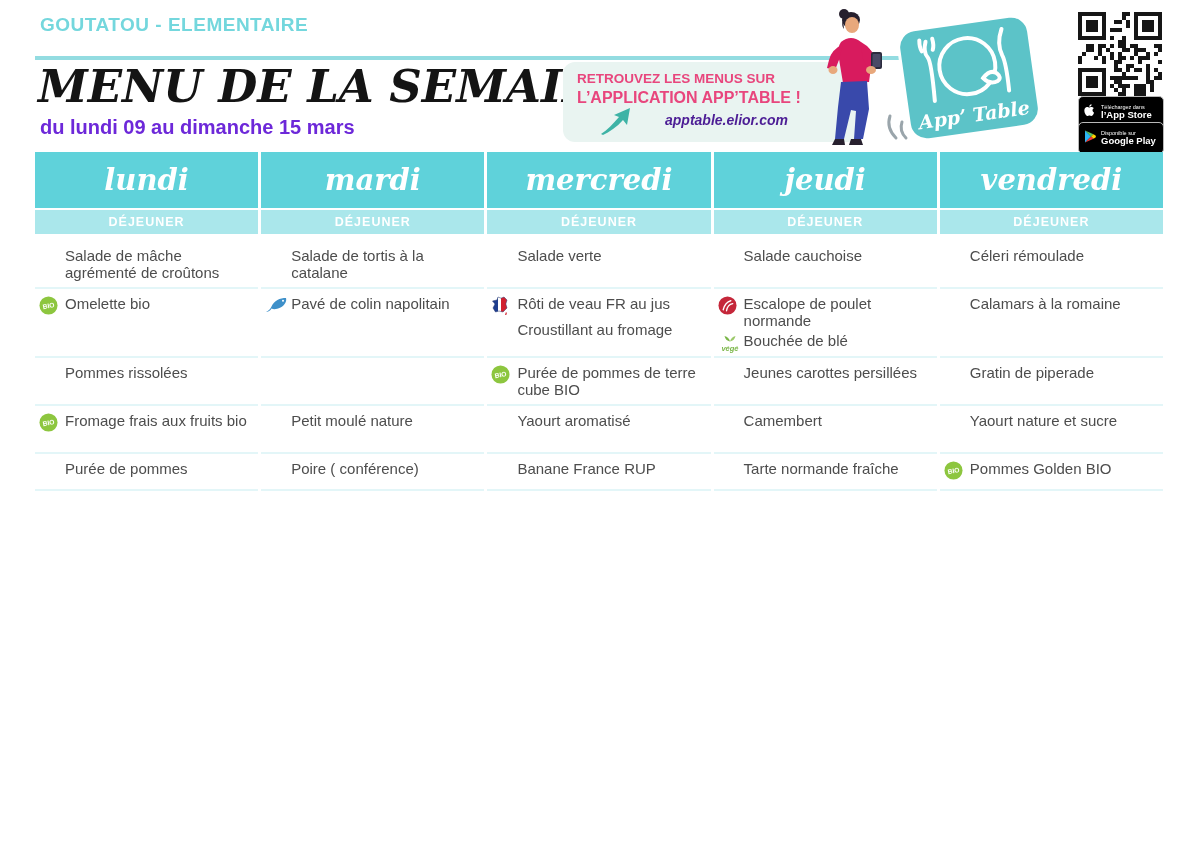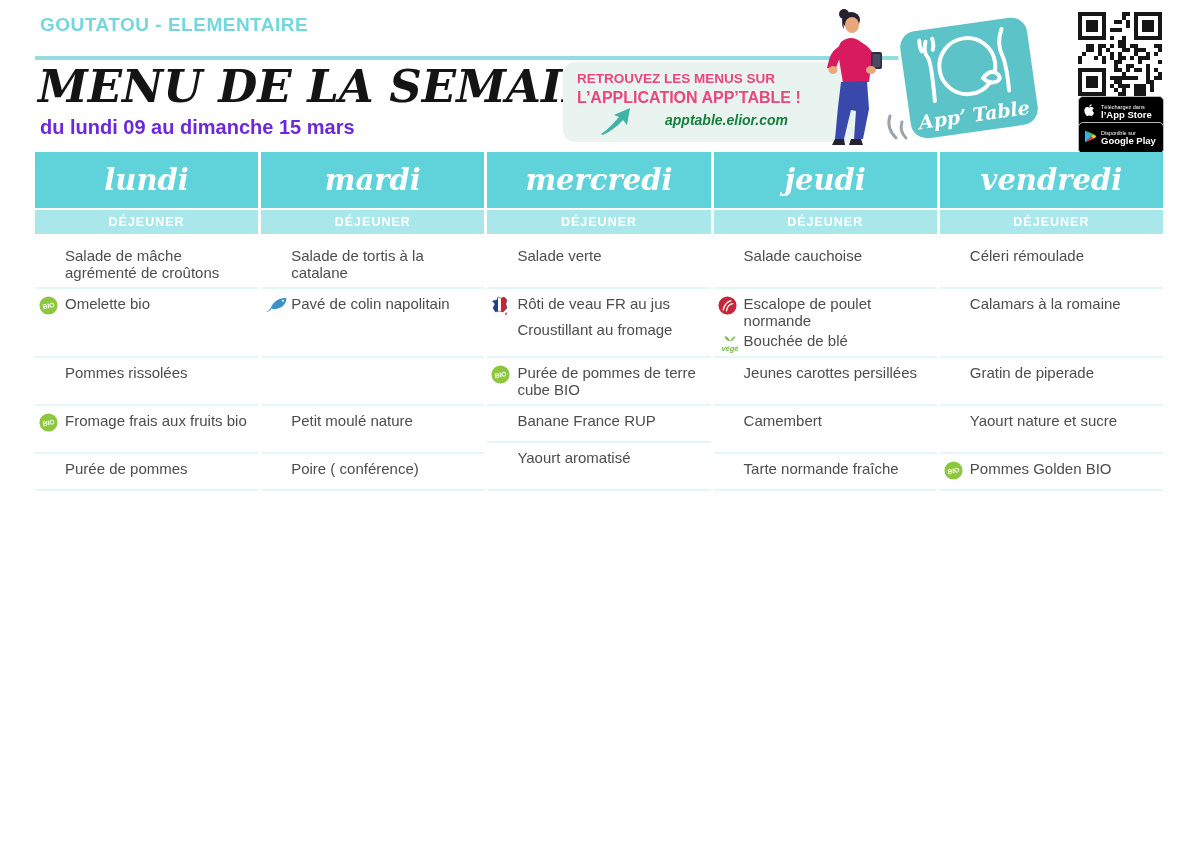--- a/index.html
+++ b/index.html
@@ -13,21 +13,21 @@
   .title{position:absolute;left:38px;top:60px;font-family:"DejaVu Serif",serif;
          font-style:italic;font-weight:bold;font-size:45px;color:#141414;letter-spacing:0;}
   .subtitle{position:absolute;left:40px;top:116px;font-size:20px;font-weight:bold;color:#6d28d9;}
 
   
   .banner{position:absolute;left:563px;top:62px;width:299px;height:80px;background:#e9f4f1;
           border-radius:12px;}
   .banner .l1{position:absolute;left:14px;top:9px;font-size:13.5px;font-weight:bold;color:#e8467d;}
   .banner .l2{position:absolute;left:14px;top:27px;font-size:16px;font-weight:bold;color:#e8467d;}
   .banner .url{position:absolute;left:102px;top:50px;font-size:14px;font-weight:bold;
-               font-style:italic;color:#15803d;}
+               font-style:italic;color:#4c1d95;}
   .banner .arrow{position:absolute;left:36px;top:44px;}
 
   
   .woman{position:absolute;left:813px;top:8px;}
   .waves{position:absolute;left:884px;top:108px;}
   .applogo{position:absolute;left:905px;top:24px;width:128px;height:108px;background:#5cc3c8;
            border-radius:16px;transform:rotate(-8deg);box-shadow:0 0 0 3px rgba(255,255,255,.95);}
   .applogo .label{position:absolute;left:0;right:0;bottom:6px;text-align:center;color:#fff;
            font-family:"DejaVu Serif",serif;font-style:italic;font-weight:bold;font-size:19px;}
   .qr{position:absolute;left:1078px;top:12px;width:84px;height:84px;}
@@ -366,30 +366,30 @@
         </div>
         <div class="slot r2">
           <div class="dish">
             <span class="ic"><svg width="19" height="19" viewBox="0 0 20 20">
                 <circle cx="10" cy="10" r="9.5" fill="#8dc63f"></circle>
                 <text x="10" y="12.8" font-size="7" font-weight="bold" fill="#fff" text-anchor="middle" font-family="Liberation Sans,sans-serif" transform="rotate(-12 10 10)">BIO</text>
               </svg></span>
             <span class="tx">Purée de pommes de terre cube BIO</span>
           </div>
         </div>
+        <div class="slot r3">
+          <div class="dish">
+            <span class="ic"></span>
+            <span class="tx">Yaourt aromatisé</span>
+          </div>
+        </div>
         <div class="slot r4">
           <div class="dish">
             <span class="ic"></span>
             <span class="tx">Banane France RUP</span>
-          </div>
-        </div>
-        <div class="slot r3">
-          <div class="dish">
-            <span class="ic"></span>
-            <span class="tx">Yaourt aromatisé</span>
           </div>
         </div>
       </div>
       <div class="col">
         <div class="dayhead">jeudi</div>
         <div class="meal">DÉJEUNER</div>
         <div class="slot r0">
           <div class="dish">
             <span class="ic"></span>
             <span class="tx">Salade cauchoise</span>

